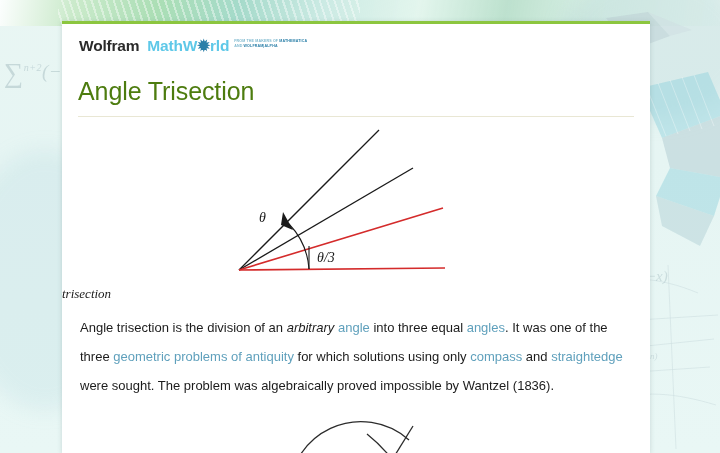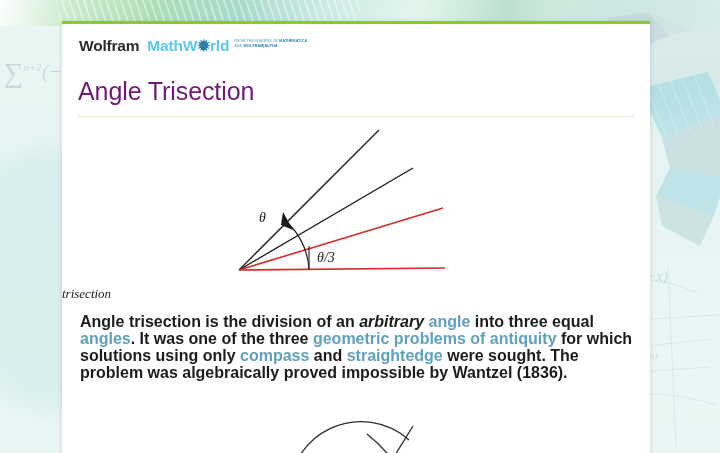--- a/index.html
+++ b/index.html
@@ -146,21 +146,21 @@
     text-transform: uppercase;
   }
   .logo-tagline .em { color: #2a7fa8; }
 
   #page-title {
     position: absolute;
     left: 16px;
     top: 53px;
     font-size: 25px;
     font-weight: normal;
-    color: #701a75;
+    color: #4d7c0f;
     letter-spacing: -0.1px;
   }
 
   #title-rule {
     position: absolute;
     left: 16px;
     top: 92px;
     width: 556px;
     height: 1px;
     background: #e9e7d4;
@@ -183,25 +183,24 @@
     color: #1a1a1a;
     margin-top: 1px;
   }
 
   
   #body-text {
     position: absolute;
     left: 18px;
     top: 289px;
     width: 556px;
-    font-size: 16px;
-    line-height: 17px;
+    font-size: 13px;
+    line-height: 29px;
     color: #1c1c1c;
     text-align: left;
-    font-weight: bold;
   }
   #body-text .lnk { color: #5fa0bc; }
   #body-text em { font-style: italic; }
 
   
   #figure-construction {
     position: absolute;
     left: 0;
     top: 382px;
     width: 588px;

